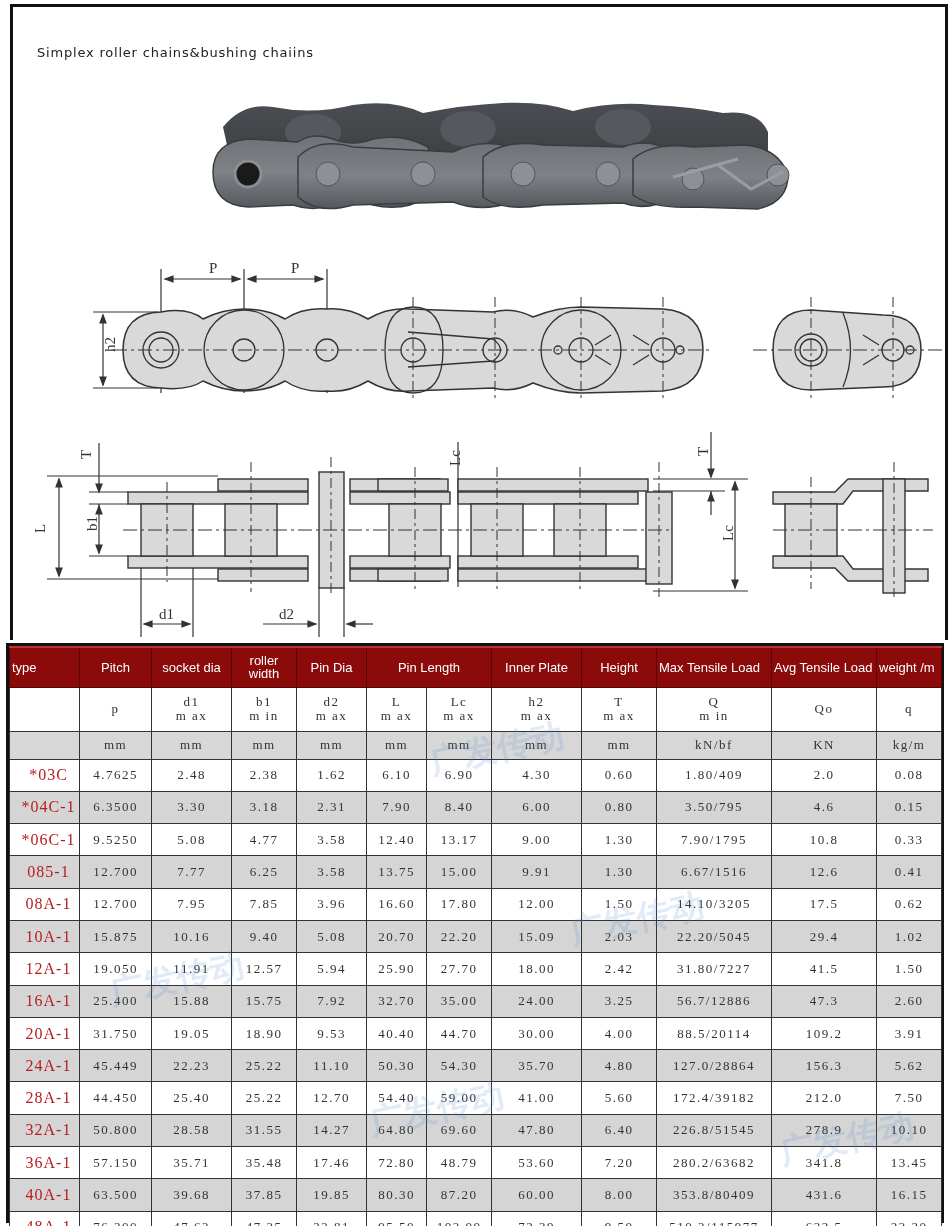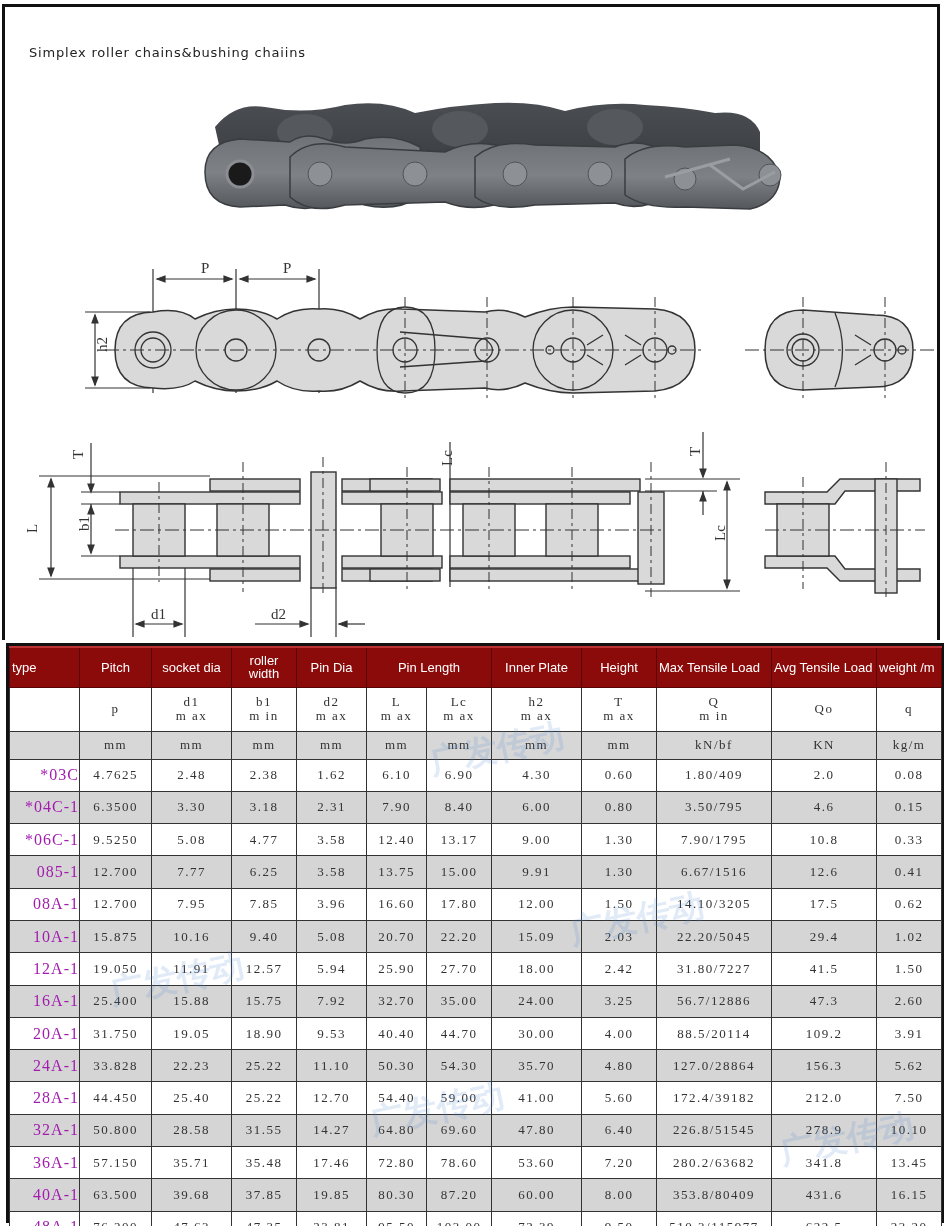--- a/index.html
+++ b/index.html
@@ -1,26 +1,26 @@
 <!DOCTYPE html>
 <html><head>
 <meta charset="utf-8">
 <style>
   * { box-sizing: border-box; margin: 0; padding: 0; }
   body { width: 950px; height: 1226px; background: #fff; font-family: "Liberation Sans", sans-serif; position: relative; overflow: hidden; }
-  .frame { position: absolute; left: 2px; top: 4px; width: 938px; height: 636px; border: 3px solid #111; border-bottom: none; background: #fff; }
+  .frame { position: absolute; left: 10px; top: 4px; width: 938px; height: 636px; border: 3px solid #111; border-bottom: none; background: #fff; }
   .title { position: absolute; left: 24px; top: 38px; font-size: 13px; letter-spacing: 0.8px; color: #222; font-family: "DejaVu Sans", sans-serif; }
   .photo { position: absolute; left: 190px; top: 90px; width: 605px; height: 130px; }
   .draw { position: absolute; left: 0; top: 0; }
   .table-wrap { position: absolute; left: 6px; top: 643px; width: 938px; height: 580px; border: 3px solid #111; background: #fff; }
   table { border-collapse: collapse; width: 100%; height: 100%; table-layout: fixed; }
   th { background: #8b0a0a; color: #fff; font-family: "Liberation Sans", sans-serif; font-weight: normal; font-size: 13px; line-height: 13px; border: 1px solid #5a0505; border-top: 2px solid #b33; vertical-align: middle; height: 40px; padding: 0 2px; }
   th.left { text-align: left; padding-left: 2px; }
   td { font-family: "Liberation Serif", serif; font-size: 13px; color: #333; border: 1px solid #333; text-align: center; vertical-align: middle; letter-spacing: 1.5px; }
-  td.type { font-size: 16px; color: #a21caf; letter-spacing: 1px; text-align: right; padding-left: 8px; }
+  td.type { font-size: 16px; color: #b91c1c; letter-spacing: 1px; text-align: center; padding-left: 8px; }
   tr.sym td { height: 44px; line-height: 14px; font-size: 13px; }
   tr.unit td { height: 28px; background: #d7d7d7; }
   tr.r td { height: 32.3px; }
   tr.r:nth-child(even) td { background: #d5d5d5; }
   tr.r:nth-child(odd) td { background: #fff; }
   .wm { position: absolute; font-family: "DejaVu Sans", sans-serif; font-size: 34px; font-weight: bold; color: rgba(90,140,210,0.18); transform: rotate(-12deg); pointer-events: none; }
 </style>
 </head>
 <body>
 
@@ -454,21 +454,21 @@
           <td>40.40</td>
           <td>44.70</td>
           <td>30.00</td>
           <td>4.00</td>
           <td>88.5/20114</td>
           <td>109.2</td>
           <td>3.91</td>
         </tr>
         <tr class="r">
           <td class="type">24A-1</td>
-          <td>33.828</td>
+          <td>45.449</td>
           <td>22.23</td>
           <td>25.22</td>
           <td>11.10</td>
           <td>50.30</td>
           <td>54.30</td>
           <td>35.70</td>
           <td>4.80</td>
           <td>127.0/28864</td>
           <td>156.3</td>
           <td>5.62</td>
@@ -501,21 +501,21 @@
           <td>278.9</td>
           <td>10.10</td>
         </tr>
         <tr class="r">
           <td class="type">36A-1</td>
           <td>57.150</td>
           <td>35.71</td>
           <td>35.48</td>
           <td>17.46</td>
           <td>72.80</td>
-          <td>78.60</td>
+          <td>48.79</td>
           <td>53.60</td>
           <td>7.20</td>
           <td>280.2/63682</td>
           <td>341.8</td>
           <td>13.45</td>
         </tr>
         <tr class="r">
           <td class="type">40A-1</td>
           <td>63.500</td>
           <td>39.68</td>

